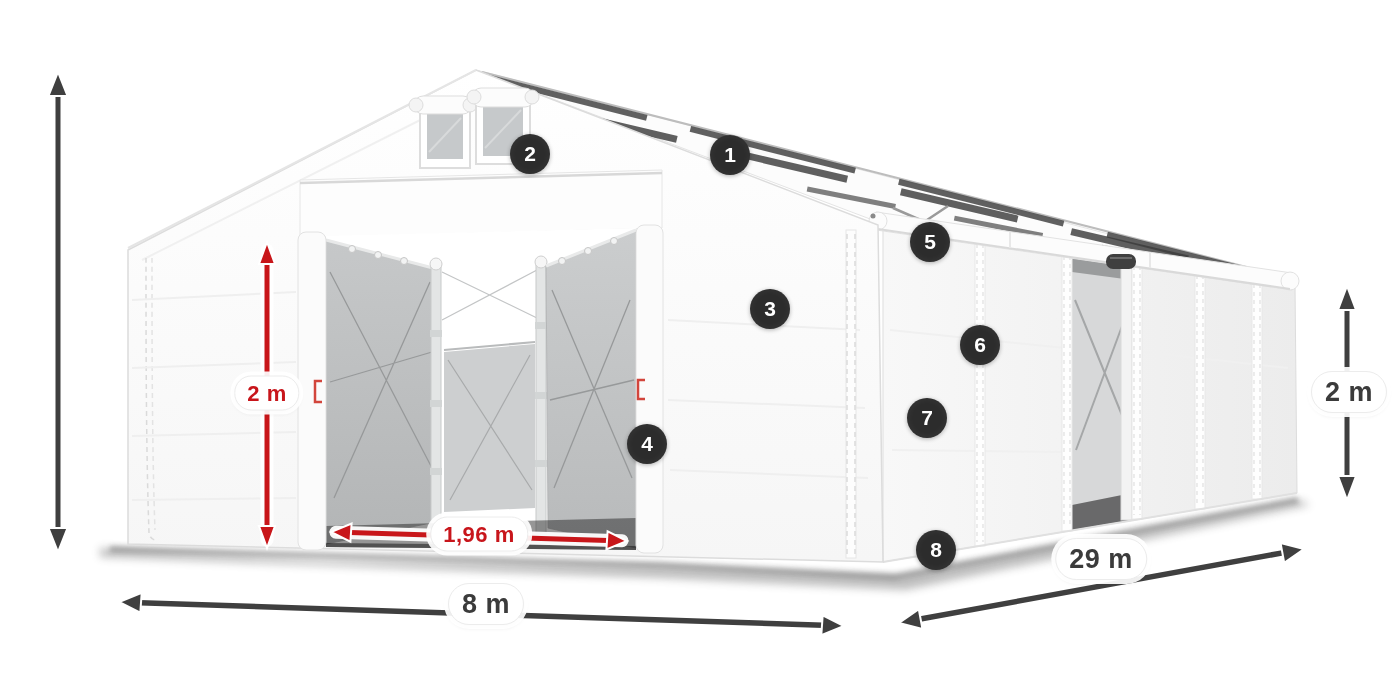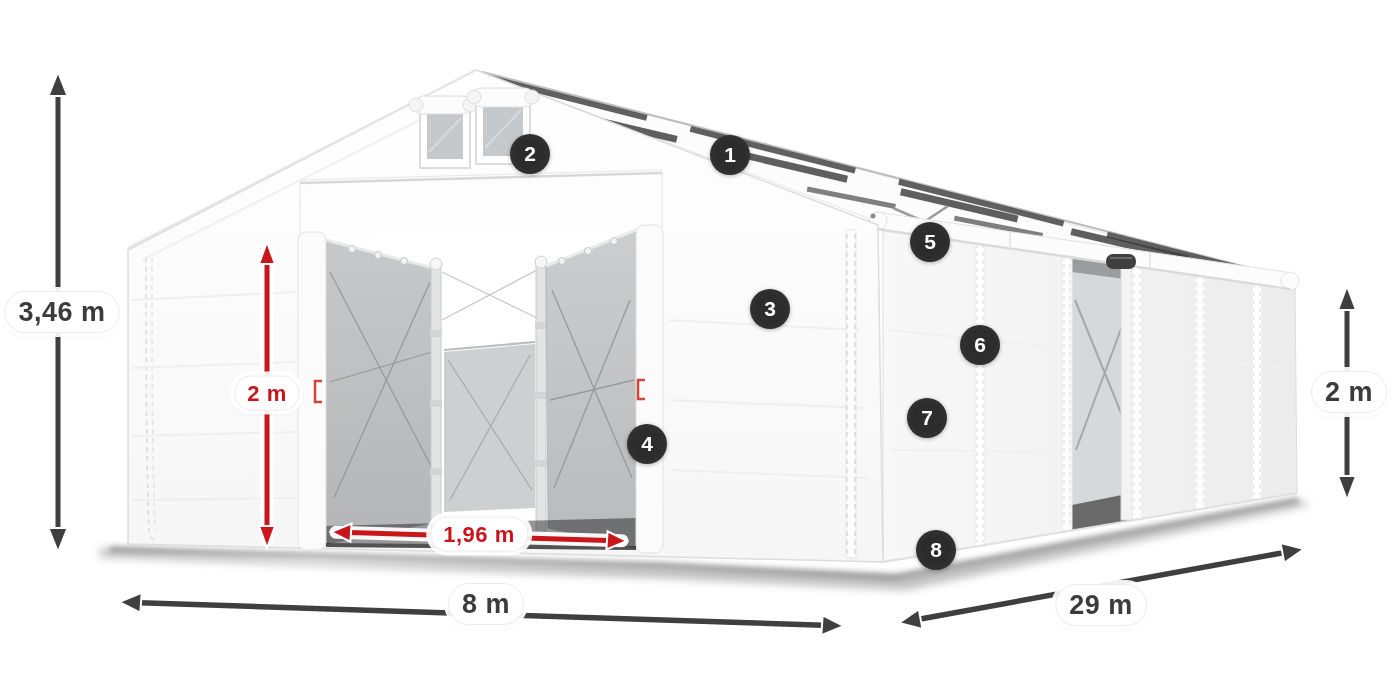--- a/index.html
+++ b/index.html
@@ -256,25 +256,24 @@
       </g>
 
       <g>
         <path d="M1347,308 V480" stroke="#3f3f3f" stroke-width="5" fill="none"></path>
         <polygon points="1347,286 1338,310 1356,310" fill="#3f3f3f" stroke="#ffffff" stroke-width="2"></polygon>
         <polygon points="1347,500 1338,476 1356,476" fill="#3f3f3f" stroke="#ffffff" stroke-width="2"></polygon>
       </g>
     </g>
   </svg>
 
-  <div class="pill" style="left:62px;top:312px;">3,46 m</div>
   <div class="pill small red" style="left:267px;top:393px;">2 m</div>
   <div class="pill small red" style="left:479px;top:534px;">1,96 m</div>
   <div class="pill" style="left:486px;top:604px;">8 m</div>
-  <div class="pill" style="left:1101px;top:605px;text-align:center;">29 m</div>
+  <div class="pill" style="left:1101px;top:559px;text-align:center;">29 m</div>
   <div class="pill" style="left:1349px;top:392px;">2 m</div>
 
   <div class="badge" style="left:730px;top:155px;">1</div>
   <div class="badge" style="left:530px;top:154px;">2</div>
   <div class="badge" style="left:770px;top:309px;">3</div>
   <div class="badge" style="left:647px;top:444px;">4</div>
   <div class="badge" style="left:930px;top:242px;">5</div>
   <div class="badge" style="left:980px;top:345px;">6</div>
   <div class="badge" style="left:927px;top:418px;">7</div>
   <div class="badge" style="left:936px;top:550px;">8</div>

